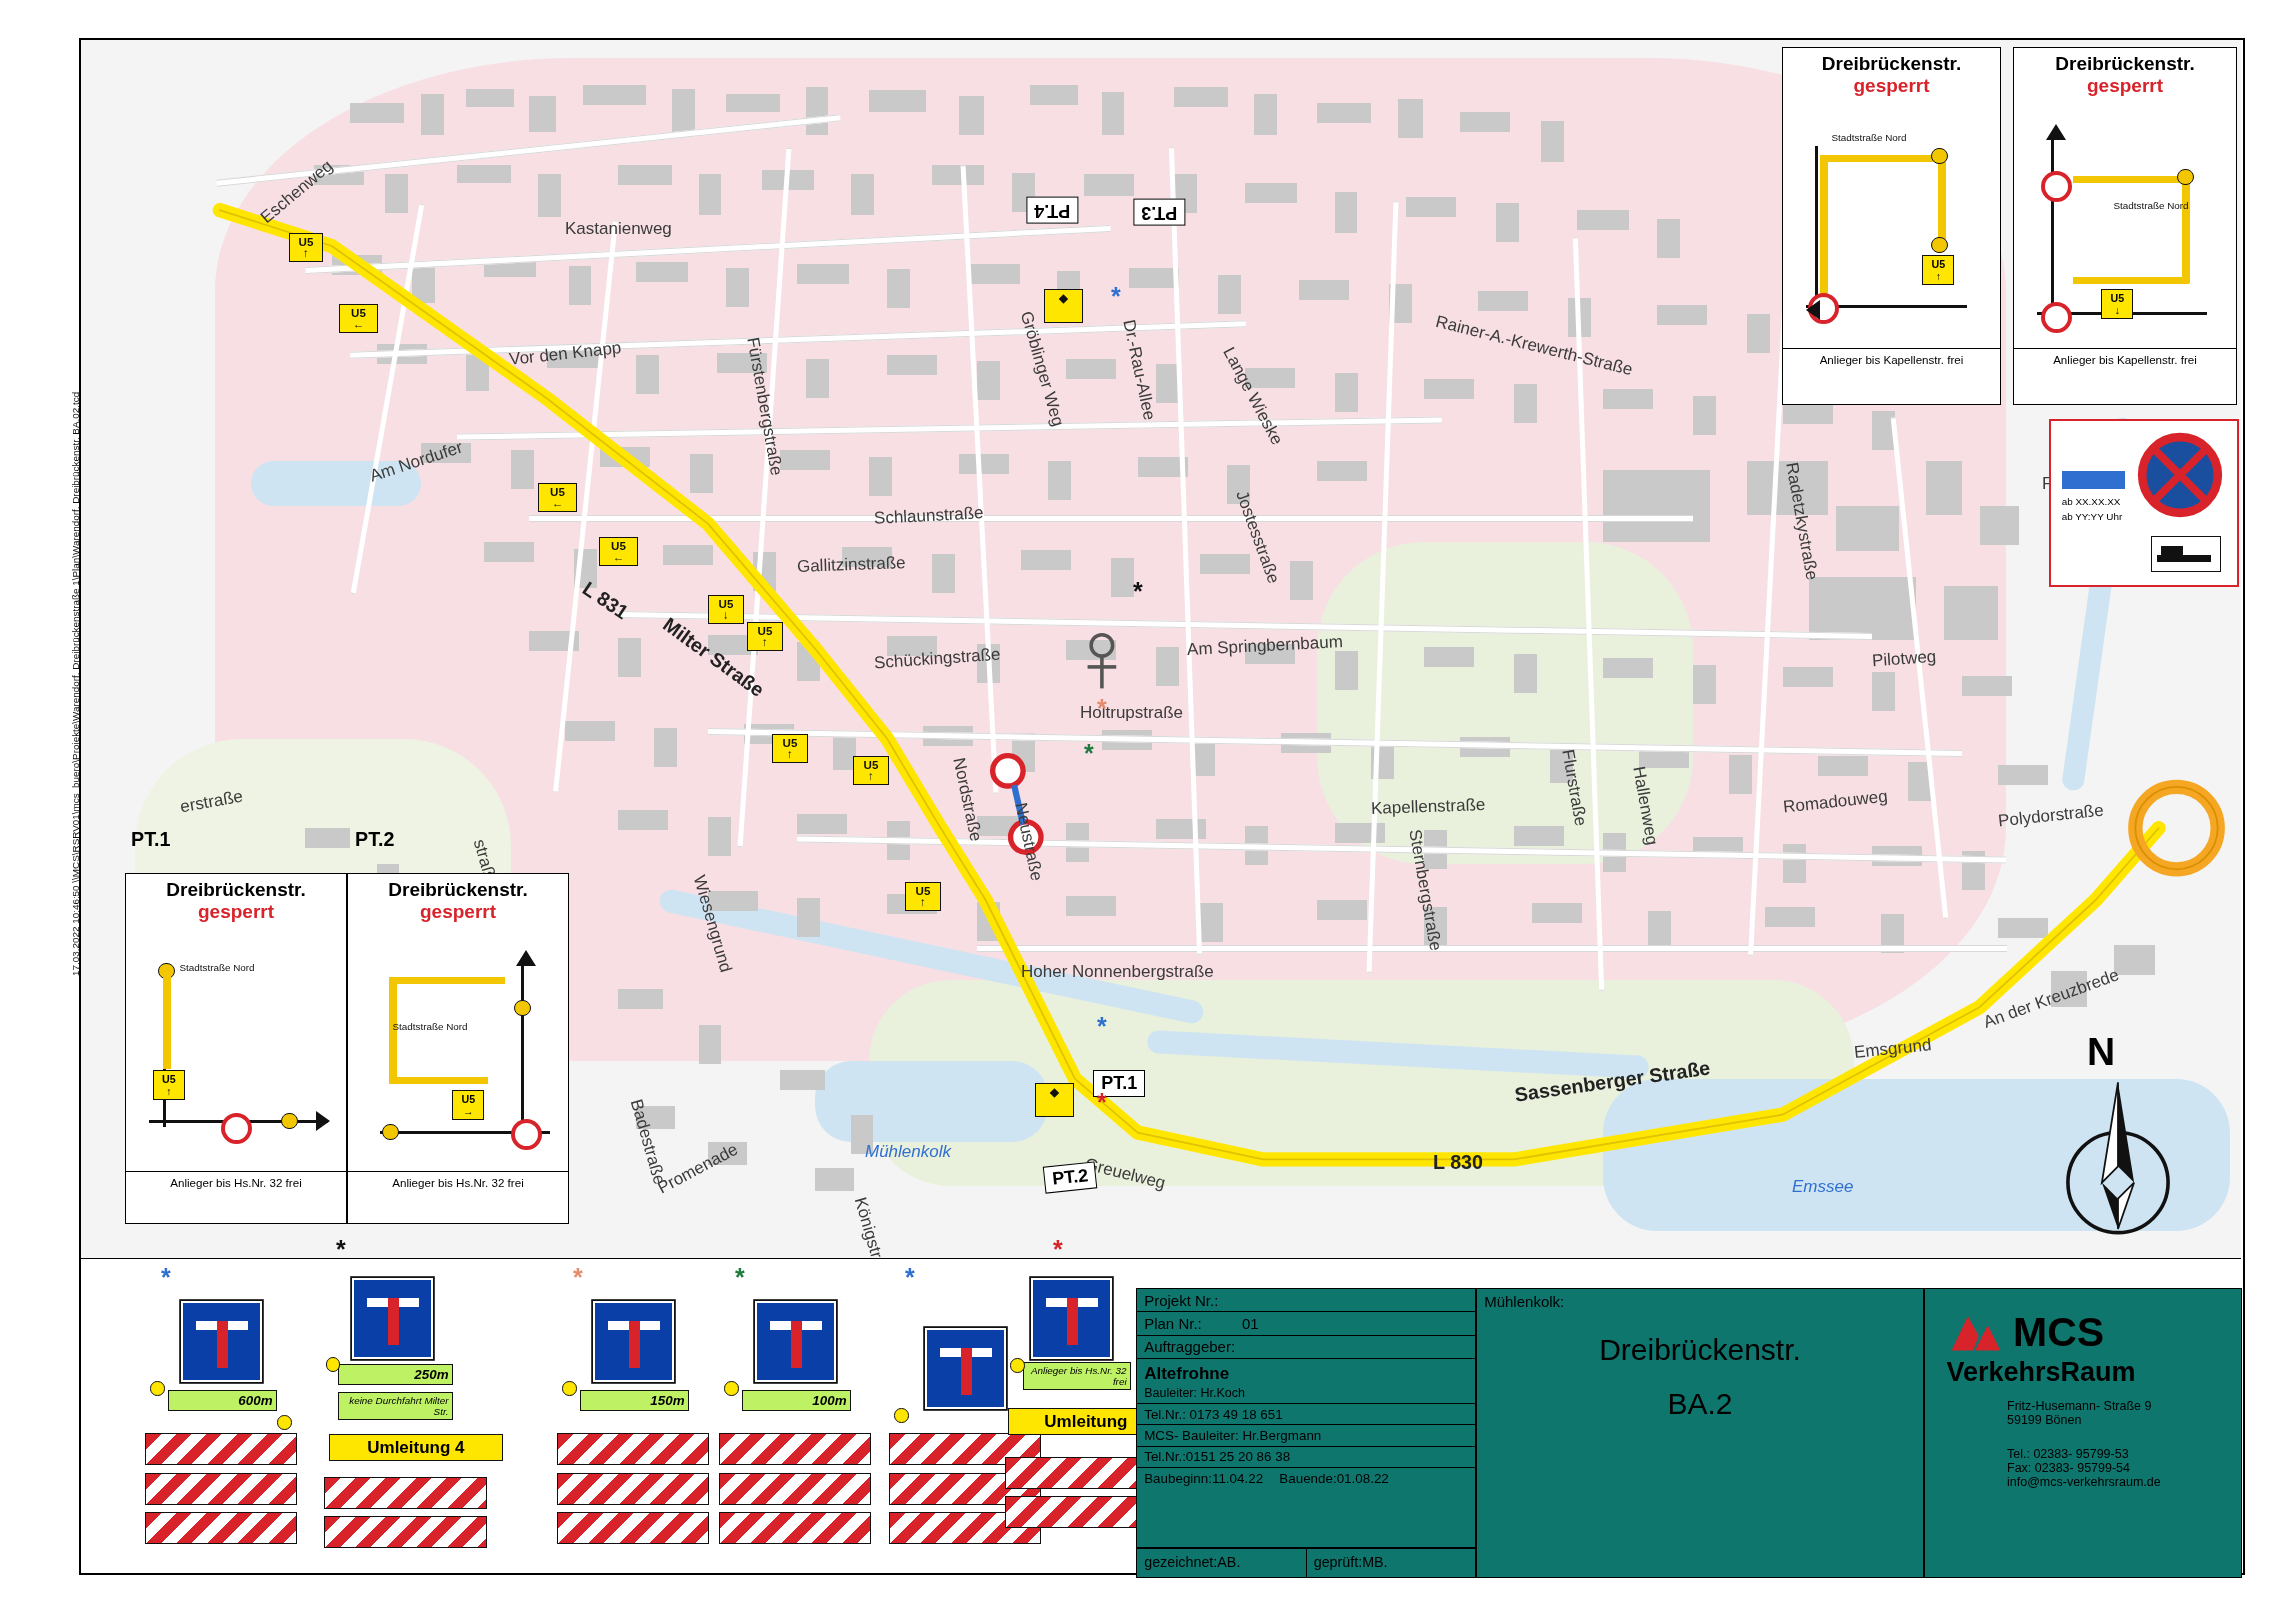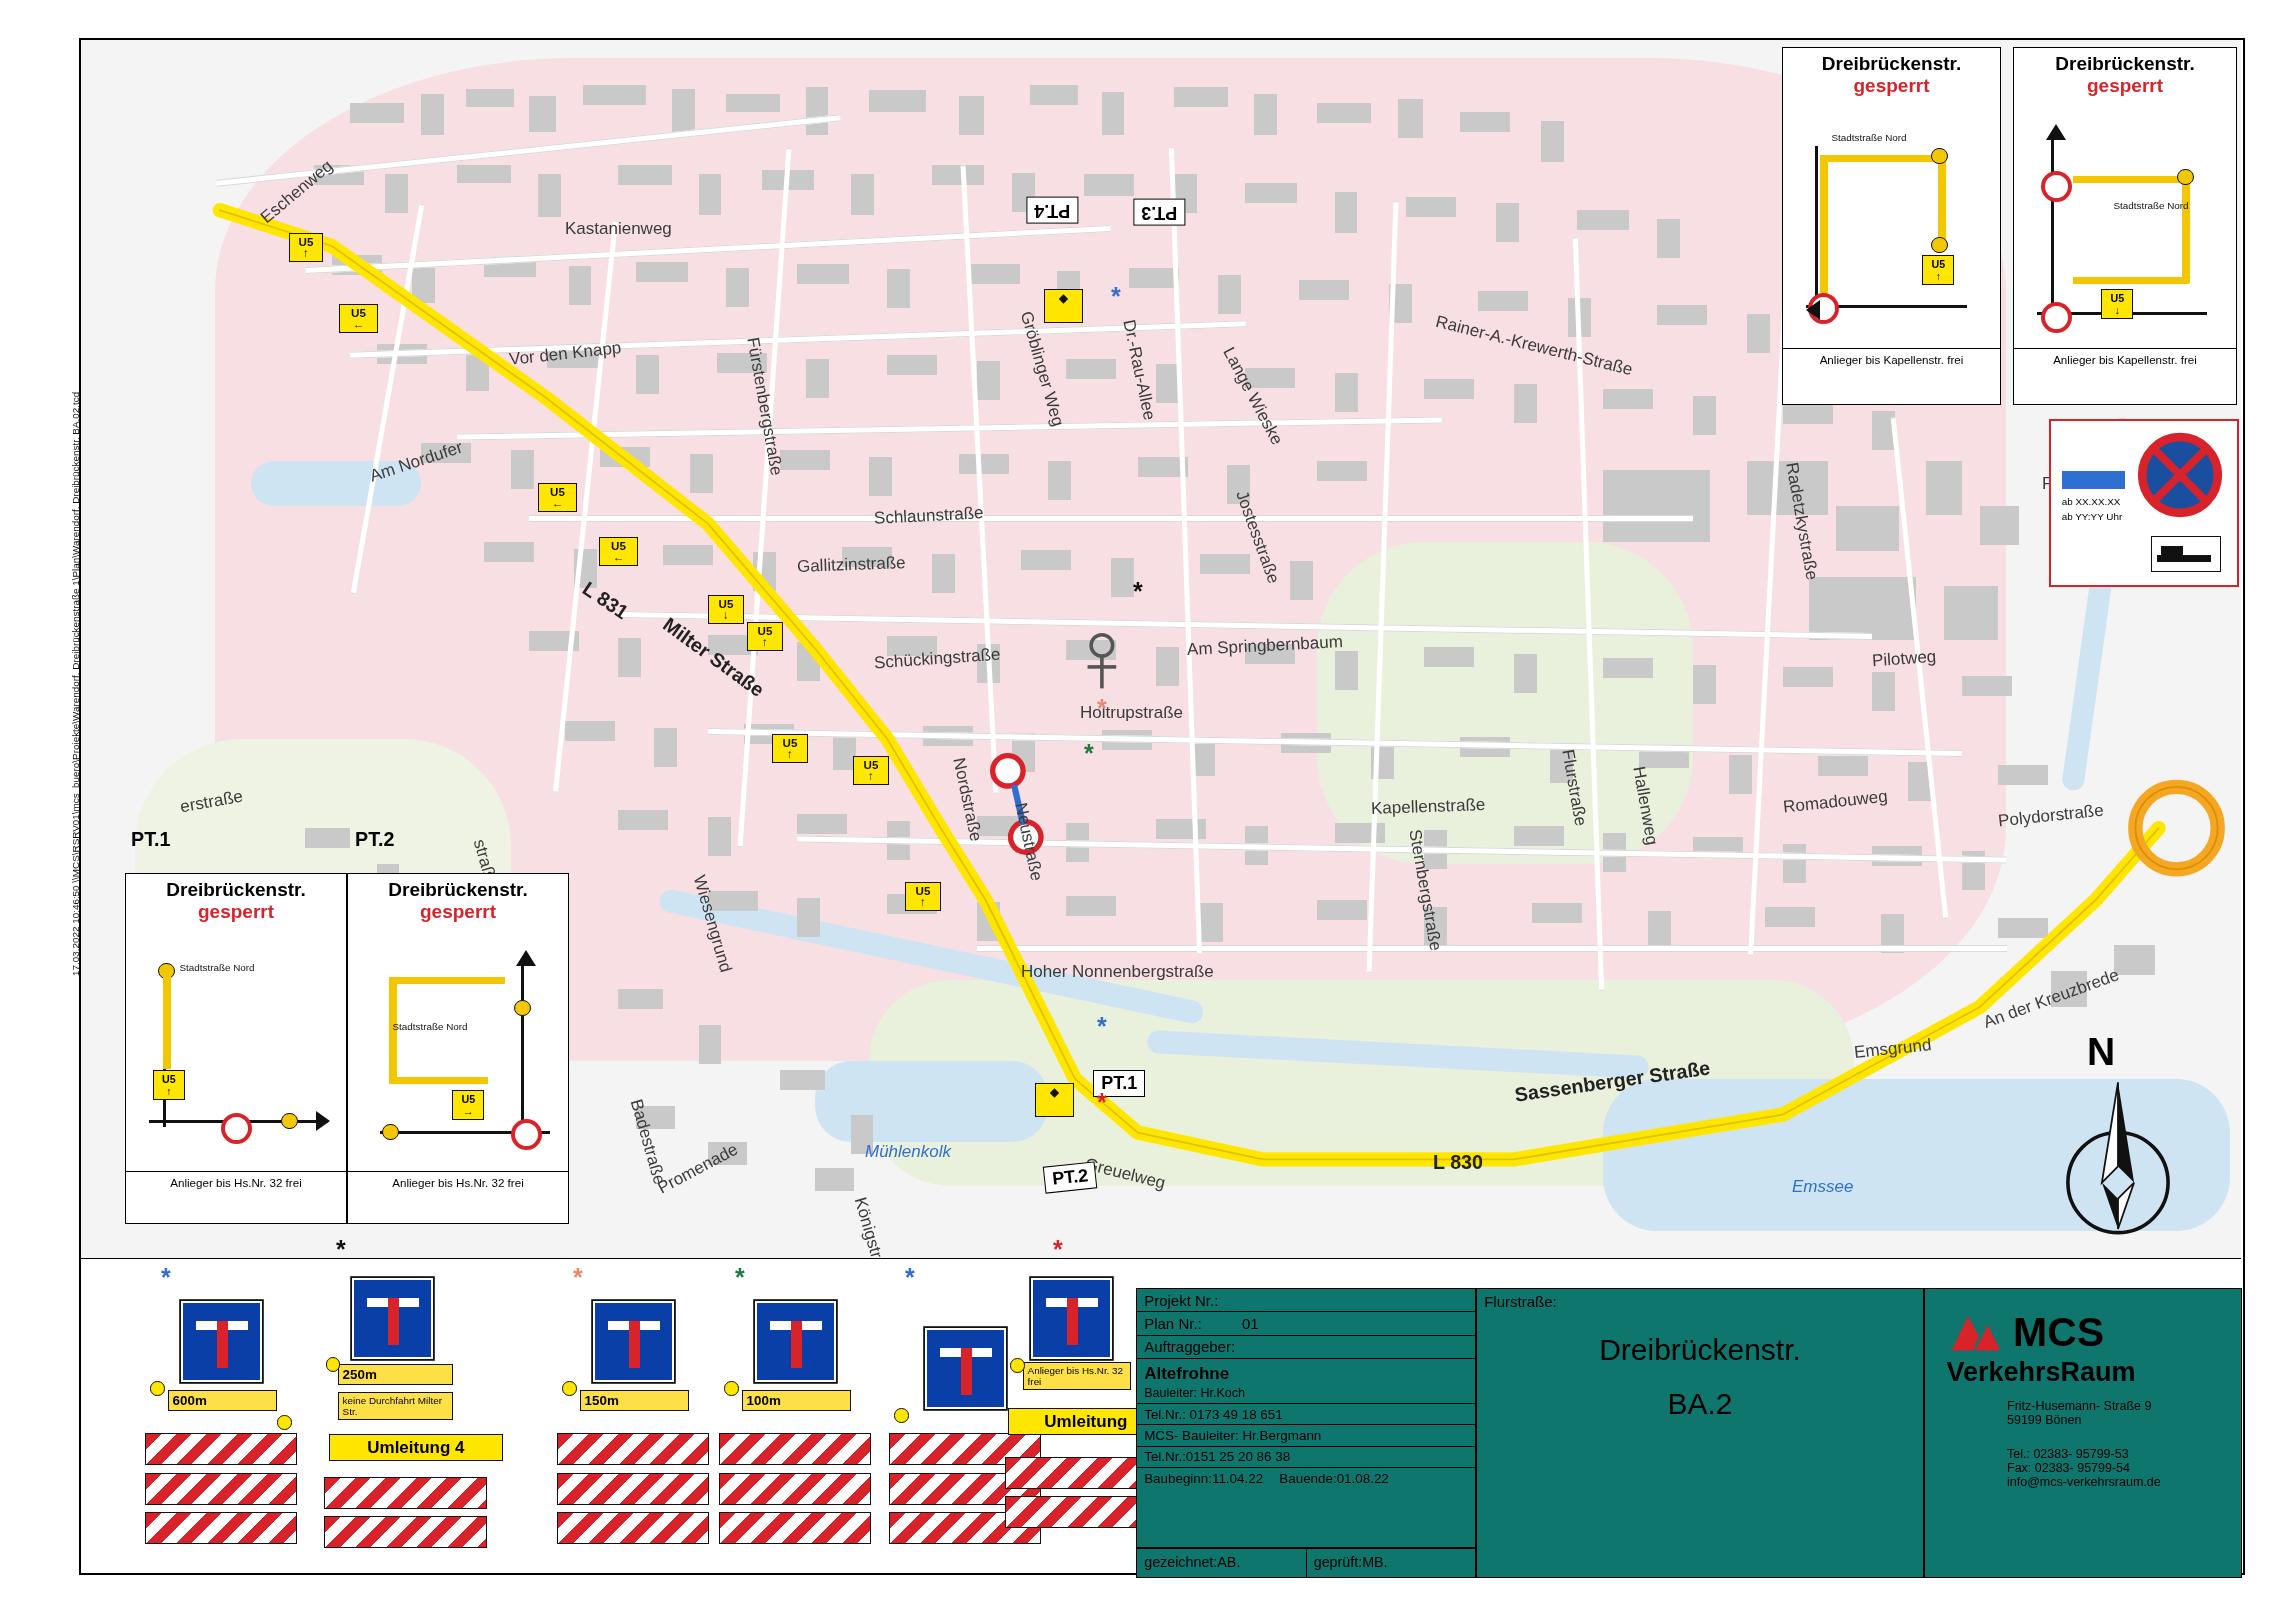--- a/index.html
+++ b/index.html
@@ -44,21 +44,21 @@
   .tb{position:absolute;border:1.8px solid #000;box-sizing:border-box;background:#0f766e;}
   .tb .ln{border-bottom:0.9px solid #000;padding:2.7px 7.2px;font-size:15px;white-space:nowrap;}
   .tb .ln:last-child{border-bottom:none;}
   .tb .lnbig{padding:4.5px 7.2px;font-size:17px;font-weight:bold;}
   .bm-title{font-size:30px;text-align:center;}
   
   .barrier{position:absolute;}
   .bsign{position:absolute;background:#0a3fa8;border:2.7px solid #fff;box-shadow:0 0 0 1.8px #111;}
   .bsign .hbar{position:absolute;background:#fff;}
   .bsign .vbar{position:absolute;background:#d8232a;}
-  .plate{position:absolute;background:#fde047;border:1.8px solid #111;font-size:13.4px;font-weight:bold;text-align:left;padding:1.8px 3.6px;}
+  .plate{position:absolute;background:#bef264;border:1.8px solid #111;font-size:13.4px;font-weight:bold;text-align:right;padding:1.8px 3.6px;font-style:italic;}
   .yellowarrow{position:absolute;background:#ffe600;border:1.8px solid #111;font-size:17px;font-weight:bold;text-align:center;padding:2.7px 5.4px;}
   .stand{position:absolute;background:repeating-linear-gradient(135deg,#d8232a 0 10.7px,#ffffff 10.7px 21.5px);border:1.8px solid #111;}
   .lamp{position:absolute;width:12.5px;height:12.5px;border-radius:50%;background:#ffe600;border:1.8px solid #111;}
   .astk{position:absolute;font-size:25px;font-weight:bold;}
   .sideways{position:absolute;transform:rotate(-90deg);transform-origin:left top;font-size:9.9px;white-space:nowrap;color:#111;}
   .logo-txt{font-weight:bold;}
 </style>
 </head>
 <body>
 
@@ -567,21 +567,21 @@
   </div>
 
   <div class="tb" style="left:1136px;top:1548px;width:340px;height:30px;">
     <div style="display:flex;height:100%;">
       <div style="flex:1;border-right:0.9px solid #000;padding:4.5px 7.2px;font-size:14.3px;">gezeichnet:AB.</div>
       <div style="flex:1;padding:4.5px 7.2px;font-size:14.3px;">geprüft:MB.</div>
     </div>
   </div>
 
   <div class="tb" style="left:1476px;top:1288px;width:448px;height:290px;">
-    <div style="padding:3.6px 7.2px;font-size:15px;border-bottom:none;">Flurstraße:</div>
+    <div style="padding:3.6px 7.2px;font-size:15px;border-bottom:none;">Mühlenkolk:</div>
     <div class="bm-title" style="margin-top:19.7px;">Dreibrückenstr.</div>
     <div class="bm-title" style="margin-top:19.7px;">BA.2</div>
   </div>
 
   <div class="tb" style="left:1924px;top:1288px;width:318px;height:290px;">
     <div style="display:flex;align-items:center;margin-top:19.7px;margin-left:23px;">
       <svg width="56" height="47" viewBox="0 0 62 52">
         <polygon points="4,46 22,8 34,30 28,46" fill="#d8232a"></polygon>
         <polygon points="30,46 44,18 58,46" fill="#d8232a"></polygon>
       </svg>

